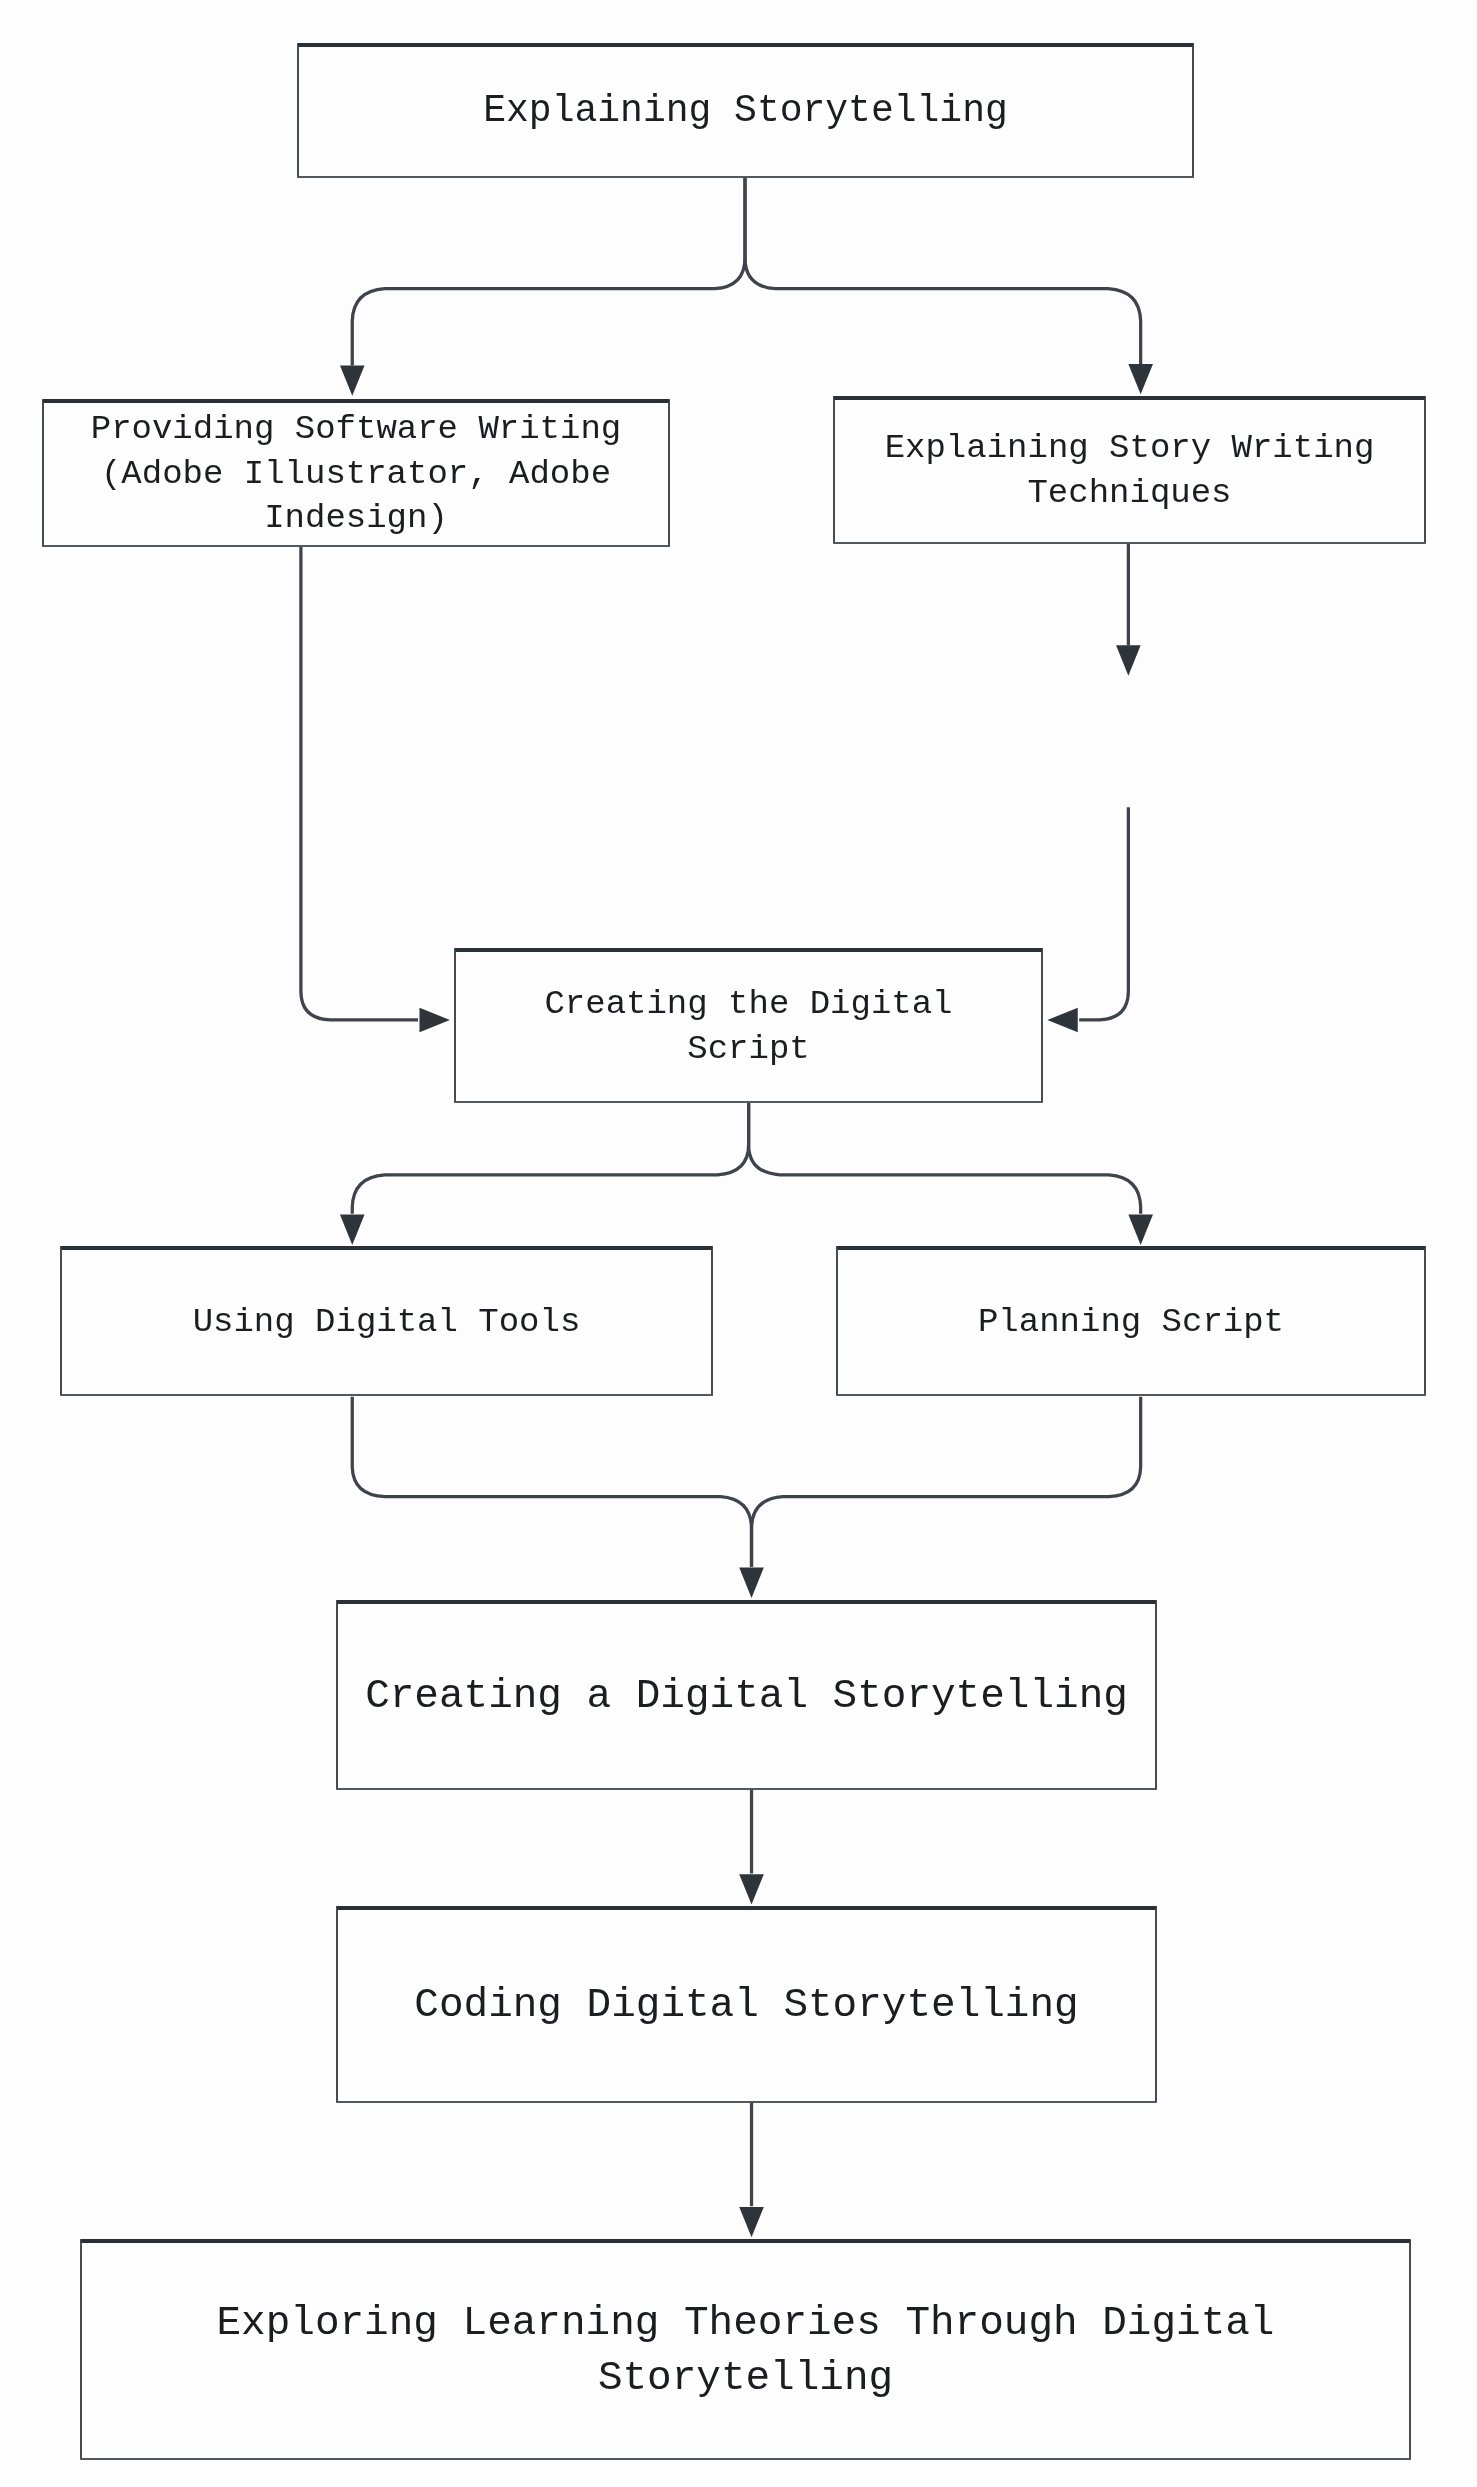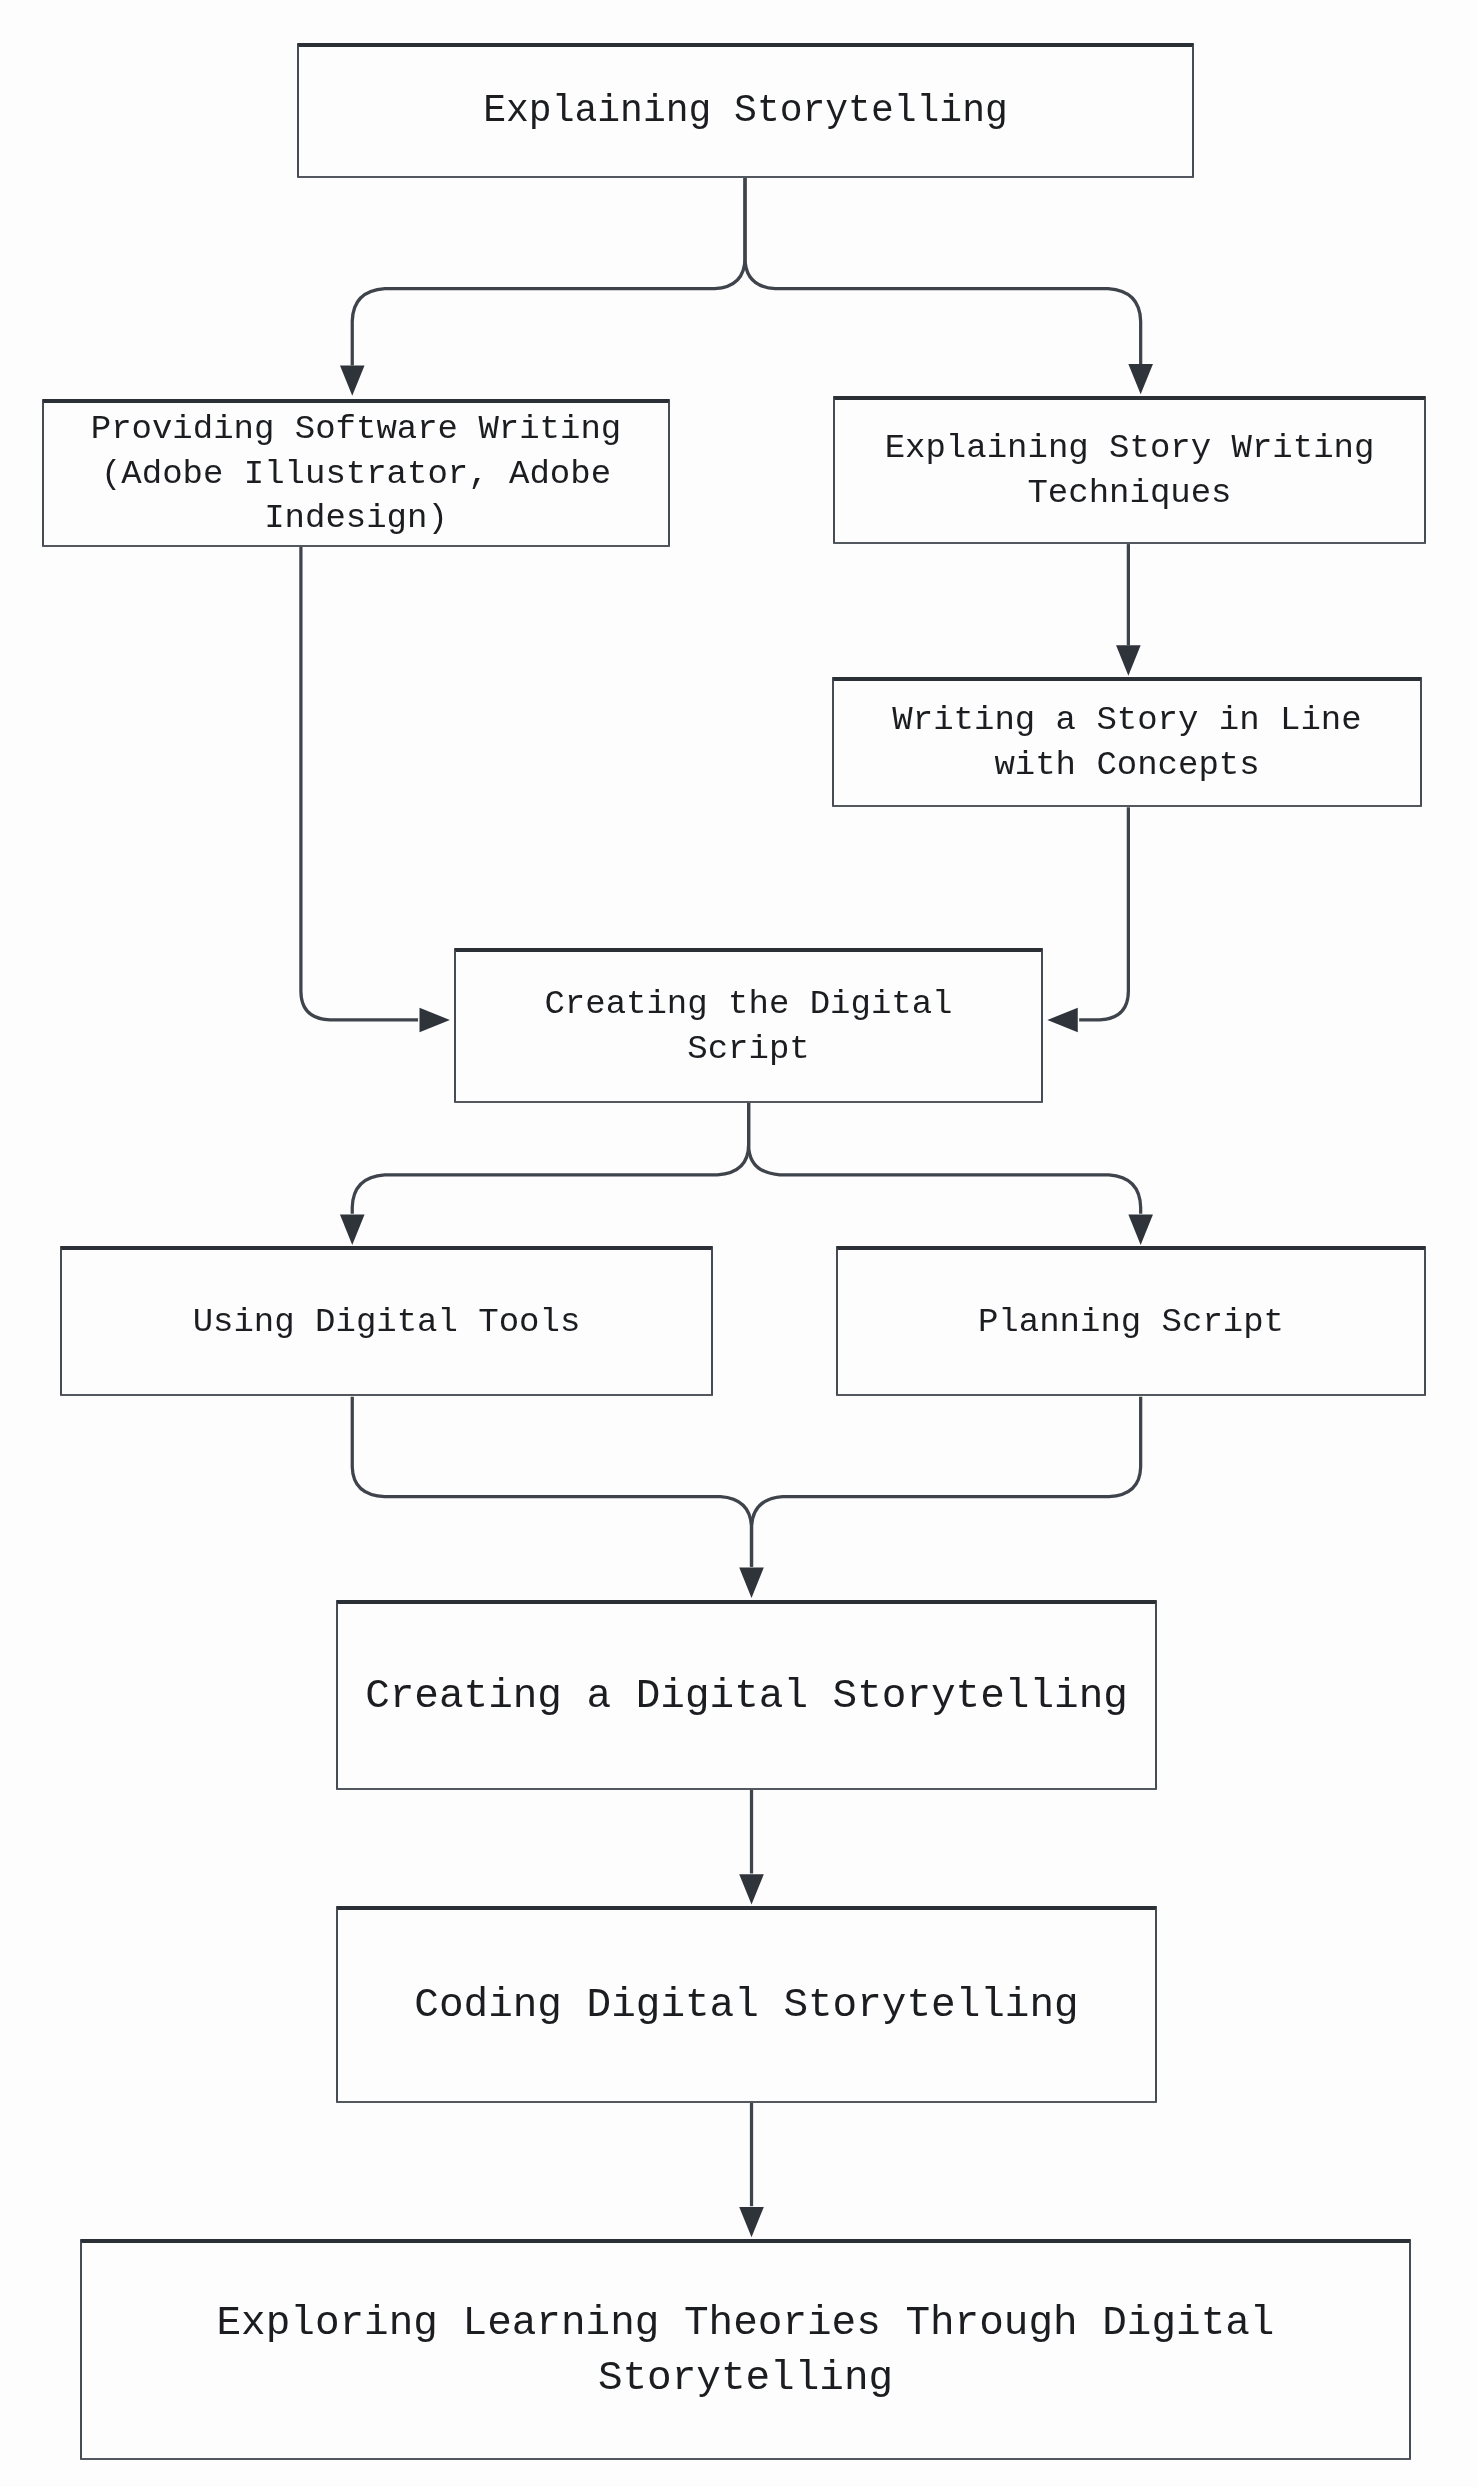--- a/index.html
+++ b/index.html
@@ -100,23 +100,20 @@
   </div>
 
   <div class="node n2 f-small">
     <span>Providing Software Writing (Adobe Illustrator, Adobe Indesign)</span>
   </div>
 
   <div class="node n3 f-small">
     <span>Explaining Story Writing Techniques</span>
   </div>
 
-  <div class="node n4 f-small">
-    <span>Writing a Story in Line with Concepts</span>
-  </div>
 
   <div class="node n5 f-small">
     <span>Creating the Digital Script</span>
   </div>
 
   <div class="node n6 f-small">
     <span>Using Digital Tools</span>
   </div>
 
   <div class="node n7 f-small">

